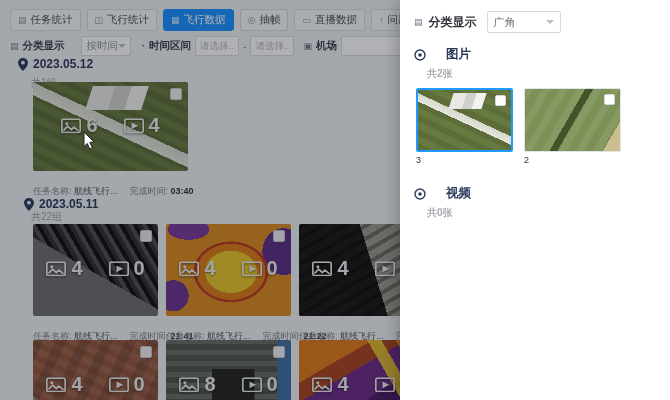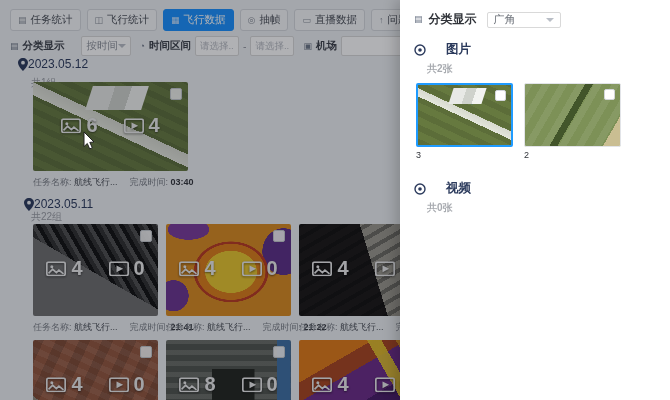--- a/index.html
+++ b/index.html
@@ -24,33 +24,33 @@
   .ficon  { font-size:9px; color:#6c7686; line-height:1; }
   .fselect { display:flex; align-items:center; justify-content:space-between; width:50px; height:20px;
              padding:0 5px; background:#fff; border:1px solid #d9d9d9; border-radius:2px; color:#8b9099; cursor:pointer;margin-left:12px; }
   .chev { width:0; height:0; border-left:4px solid transparent; border-right:4px solid transparent; border-top:4px solid #b9bec6; }
   .fdate { display:flex; align-items:center; justify-content:space-between; width:44px; height:20px; padding:0 4px;
            background:#fff; border:1px solid #d9d9d9; border-radius:2px; color:#b4b8bf; font-size:9.5px; overflow:hidden; cursor:text;gap:36px; }
   .fdate .cal { font-size:9px; color:#b4b8bf; }
   .fsep { color:#8b9099; }
   .ftext { width:66px; height:20px; background:#fff; border:1px solid #d9d9d9; border-radius:2px; }
 
-  .sechead { position:absolute; display:flex; align-items:center; font-size:12px; font-weight:normal; color:#2b3a5c; }
+  .sechead { position:absolute; display:flex; align-items:center; gap:5px; font-size:12px; font-weight:bold; color:#2b3a5c; }
   .seccount { position:absolute; font-size:10px; color:#9a9ea5; }
 
   .card { position:absolute; border-radius:2px; overflow:hidden; cursor:pointer; }
   .counts { position:absolute; left:0; right:0; top:50%; transform:translateY(-55%);
             display:flex; justify-content:center; gap:26px; }
   .cnt { display:flex; align-items:center; gap:5px; color:#ececec; font-size:20px; font-weight:bold;
          text-shadow:0 1px 2px rgba(0,0,0,.5); }
   .cnt svg { width:20px; height:15px; filter:drop-shadow(0 1px 1px rgba(0,0,0,.5)); }
   .chk { position:absolute; top:6px; right:6px; width:12px; height:12px; background:rgba(255,255,255,.9);
          border:1px solid #c4c8cd; border-radius:2px; cursor:pointer; }
 
-  .caption { position:absolute; display:flex; gap:12px; font-size:9px; color:#7a7f87; white-space:nowrap; }
+  .caption { position:absolute; display:flex; gap:12px; font-size:9px; color:#7a7f87; white-space:nowrap;margin-top:9px; }
   .caption .cv { color:#4a4f57; }
   .caption .ct { color:#31343a; font-weight:bold; }
 
   
   .t-farm { background-color:#66793f;
     background-image:
       radial-gradient(circle at 58% 27%, #3f6f8a 0 3px, transparent 3.5px),
       linear-gradient(205deg, transparent 45%, #d7d9cf 45%, #e4e6dc 53%, transparent 53%),
       repeating-linear-gradient(25deg, rgba(0,0,0,.10) 0 6px, transparent 6px 13px); }
   .t-farm::before { content:""; position:absolute; left:36%; top:5%; width:36%; height:27%;
@@ -96,21 +96,21 @@
   
   .dim { position:absolute; left:0; top:0; width:400px; height:400px; background:rgba(14,18,26,.33); z-index:40; pointer-events:none; }
 
   .cursor { position:absolute; left:83px; top:131px; z-index:45; pointer-events:none; }
 
   
   .panel { position:absolute; left:400px; top:0; width:270px; height:400px; background:#fff; z-index:50;
            box-shadow:-5px 0 12px rgba(0,0,0,.18); padding:11px 14px; }
   .p-head { display:flex; align-items:center; gap:6px; }
   .p-label { font-size:12px; font-weight:bold; color:#31343a; }
-  .p-select { display:flex; align-items:center; justify-content:space-between; width:74px; height:16px; margin-left:4px;
+  .p-select { display:flex; align-items:center; justify-content:space-between; width:74px; height:22px; margin-left:4px;
               padding:0 6px; background:#fff; border:1px solid #d9d9d9; border-radius:2px; font-size:11px; color:#6b7078; cursor:pointer; }
   .p-sec { display:flex; align-items:center; gap:20px; margin-top:13px; font-size:12.5px; font-weight:bold; color:#2b3a5c; }
   .p-count { margin:4px 0 7px 13px; font-size:10px; color:#a8abb0;font-weight:bold; }
   .p-thumbs { display:flex; gap:11px; margin-left:2px; }
   .p-thumb { position:relative; width:97px; height:64px; border-radius:2px; overflow:hidden; cursor:pointer; border:1px solid #e2e4e8; }
   .p-thumb.selected { border:2px solid #1f9bff; }
   .p-chk { position:absolute; top:5px; right:5px; width:11px; height:11px; background:#fff; border:1px solid #d2d5da; border-radius:2px; cursor:pointer; }
   .p-idx { margin-top:3px; font-size:9px; color:#31343a; }
 </style>
 </head>

